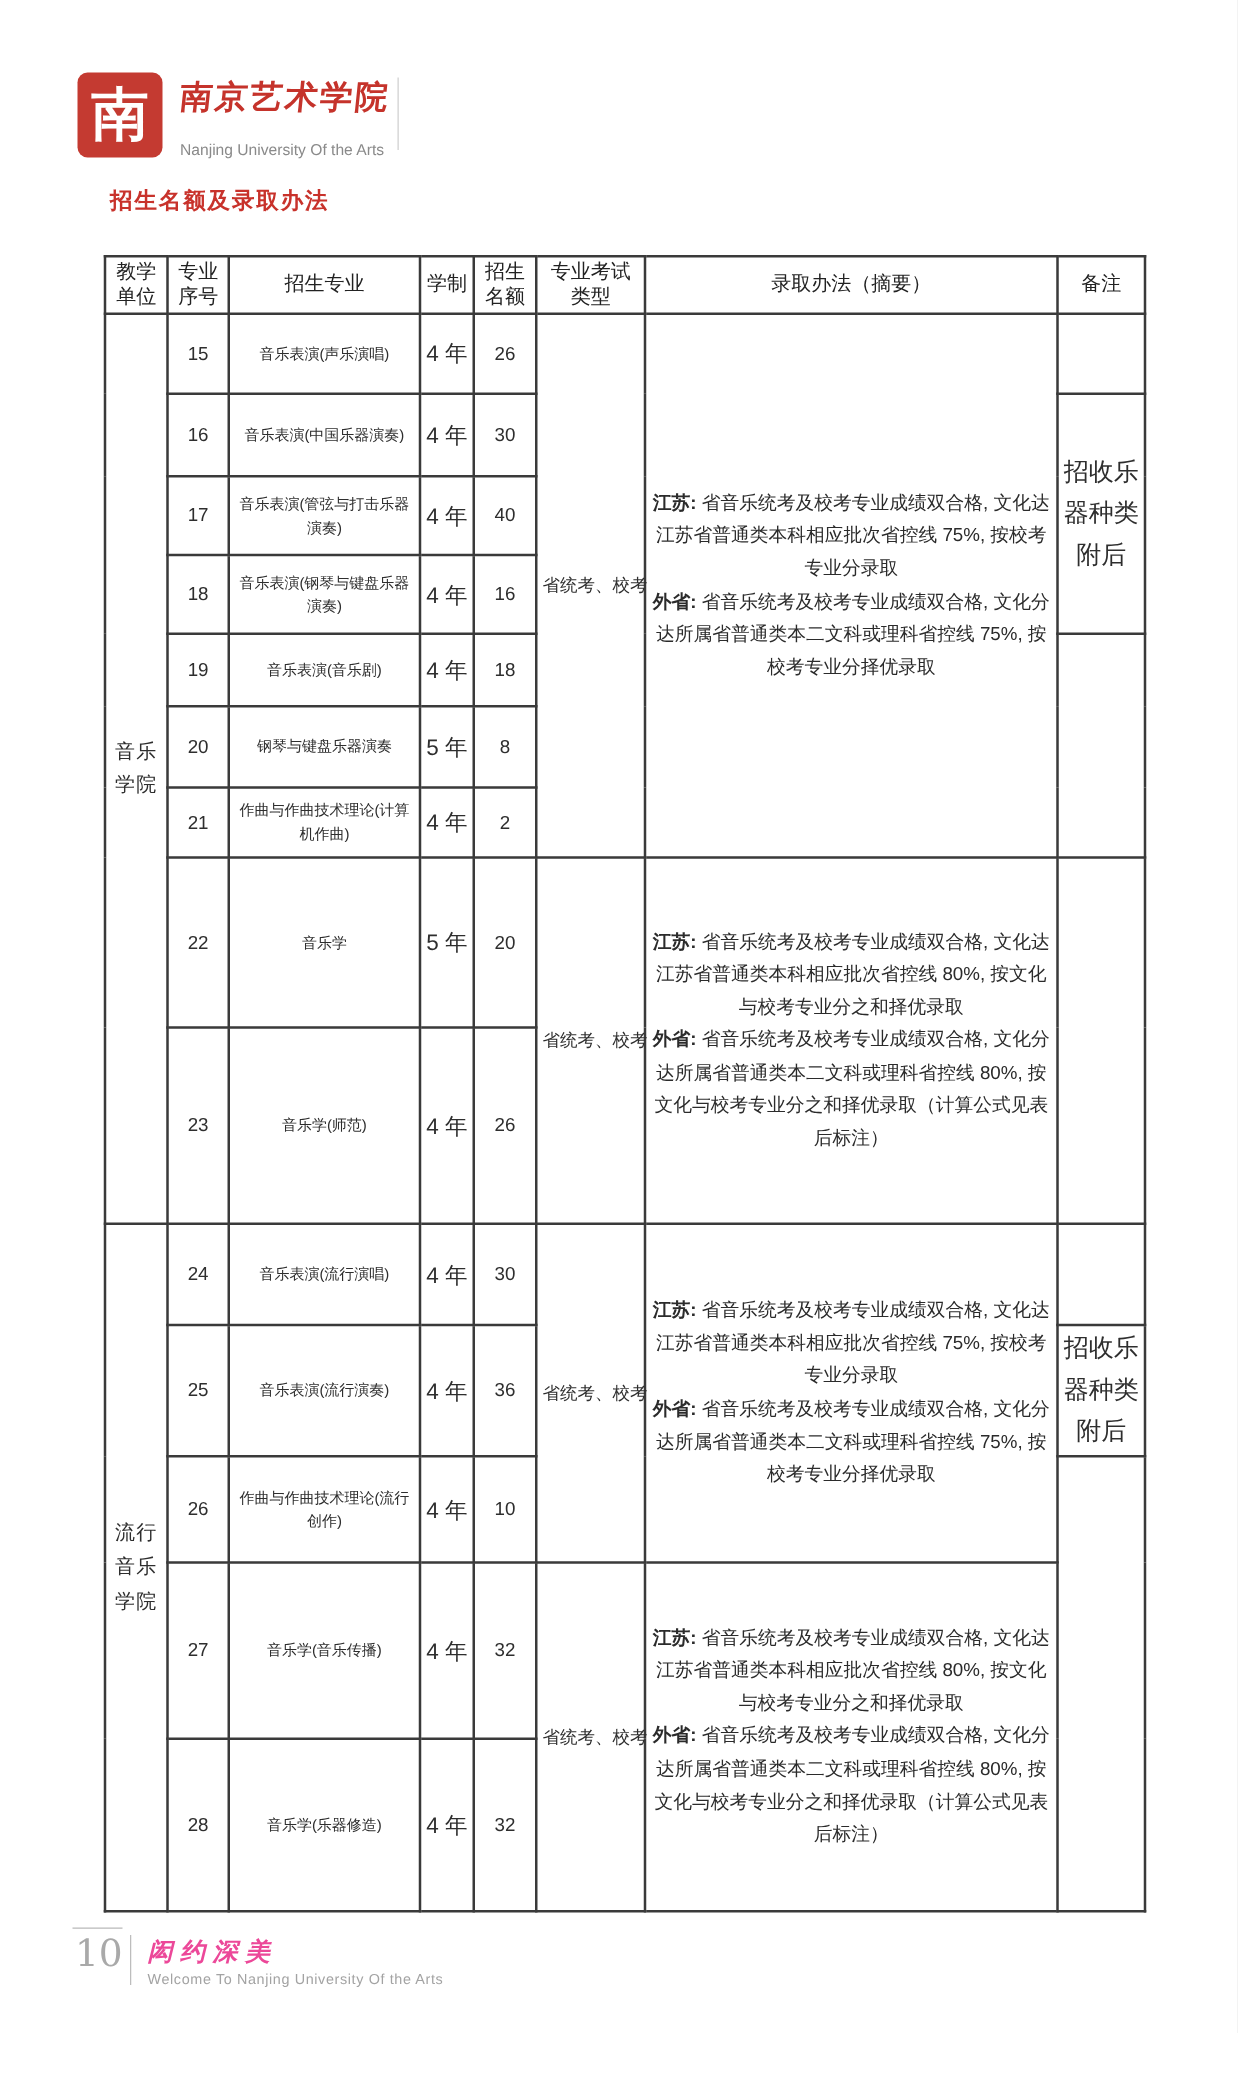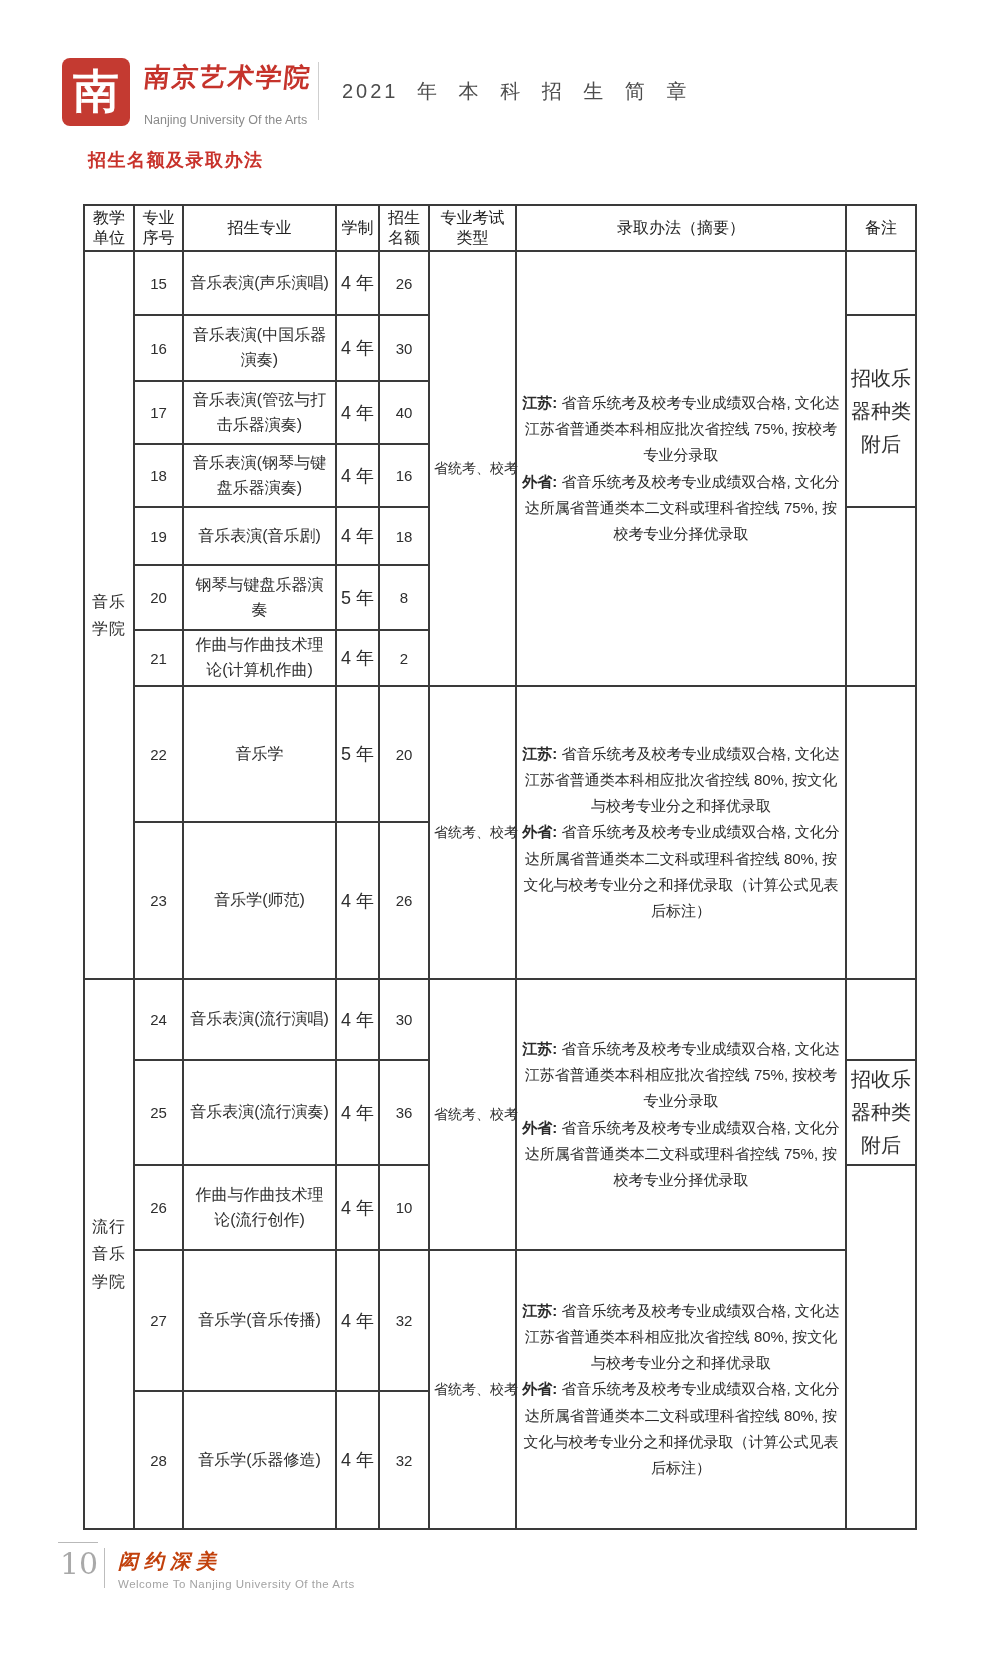--- a/index.html
+++ b/index.html
@@ -39,36 +39,36 @@
     position:absolute;left:83px;top:204px;width:832px;
     border-collapse:collapse;table-layout:fixed;
   }
   table.quota td,table.quota th{
     border:2px solid #3a3a3a;padding:2px 4px;vertical-align:middle;
     text-align:center;font-weight:400;
   }
   th.hdr{font-size:16px;line-height:1.25;padding:4px 2px;color:#222;}
   td.c-unit{font-size:16px;letter-spacing:1px;line-height:1.7;padding:0 10px;}
   td.c-no{font-size:15px;}
-  td.c-major{text-align:left;padding:4px 6px 4px 10px;font-size:16px;line-height:1.55;}
+  td.c-major{text-align:left;padding:4px 6px 4px 10px;font-size:12px;line-height:1.55;}
   td.c-years{font-size:18px;white-space:nowrap;}
   td.c-quota{font-size:15px;}
   td.c-exam{font-size:14px;white-space:nowrap;padding:0 2px;}
   td.c-method{text-align:left;padding:8px 12px 8px 14px;}
   td.c-method p.mpara{margin:0;font-size:15px;line-height:1.75;color:#2b2b2b;}
   td.c-method p.mpara b{font-weight:700;}
   td.c-remark{font-size:20px;line-height:1.65;padding:2px 3px;}
   
   .footer{position:absolute;left:58px;top:1542px;width:880px;height:100px;}
   .pageno-rule{position:absolute;left:0;top:0;width:40px;height:1px;background:#b9b9b9;}
   .pageno{position:absolute;left:2px;top:4px;color:#a9a9a9;font-size:30px;
     font-family:"DejaVu Serif","Liberation Serif",serif;}
   .pageno-bar{position:absolute;left:46px;top:6px;width:1px;height:40px;background:#bdbdbd;}
   .motto{
-    position:absolute;left:60px;top:6px;color:#c2410c;font-size:20px;letter-spacing:6px;
+    position:absolute;left:60px;top:6px;color:#ec4899;font-size:20px;letter-spacing:6px;
     font-family:"DejaVu Serif","Liberation Serif",serif;font-style:italic;font-weight:700;
   }
   .welcome{position:absolute;left:60px;top:36px;color:#a3a3a3;font-size:11.5px;letter-spacing:.5px;}
   .watermark{
     position:absolute;left:286px;top:40px;font-size:36px;font-weight:800;
     color:#ffffff;-webkit-text-stroke:2px #b8b8b8;
     text-shadow:0 0 1px #c2c2c2;letter-spacing:1px;white-space:nowrap;
     font-family:"DejaVu Sans","Liberation Sans",sans-serif;
   }
 </style>
@@ -79,21 +79,20 @@
 
   <div class="masthead">
     <div class="logo">
       <span class="glyph">南</span>
     </div>
     <div class="brand">
       <div class="brand-cn">南京艺术学院</div>
       <div class="brand-en">Nanjing University Of the Arts</div>
     </div>
     <div class="mast-divider"></div>
-    <div class="doc-title">2021 年 本 科 招 生 简 章</div>
   </div>
 
   <div class="sec-title">招生名额及录取办法</div>
 
   <table class="quota">
     <colgroup>
       <col style="width:50px">
         <col style="width:49px">
         <col style="width:153px">
       <col style="width:43px">

